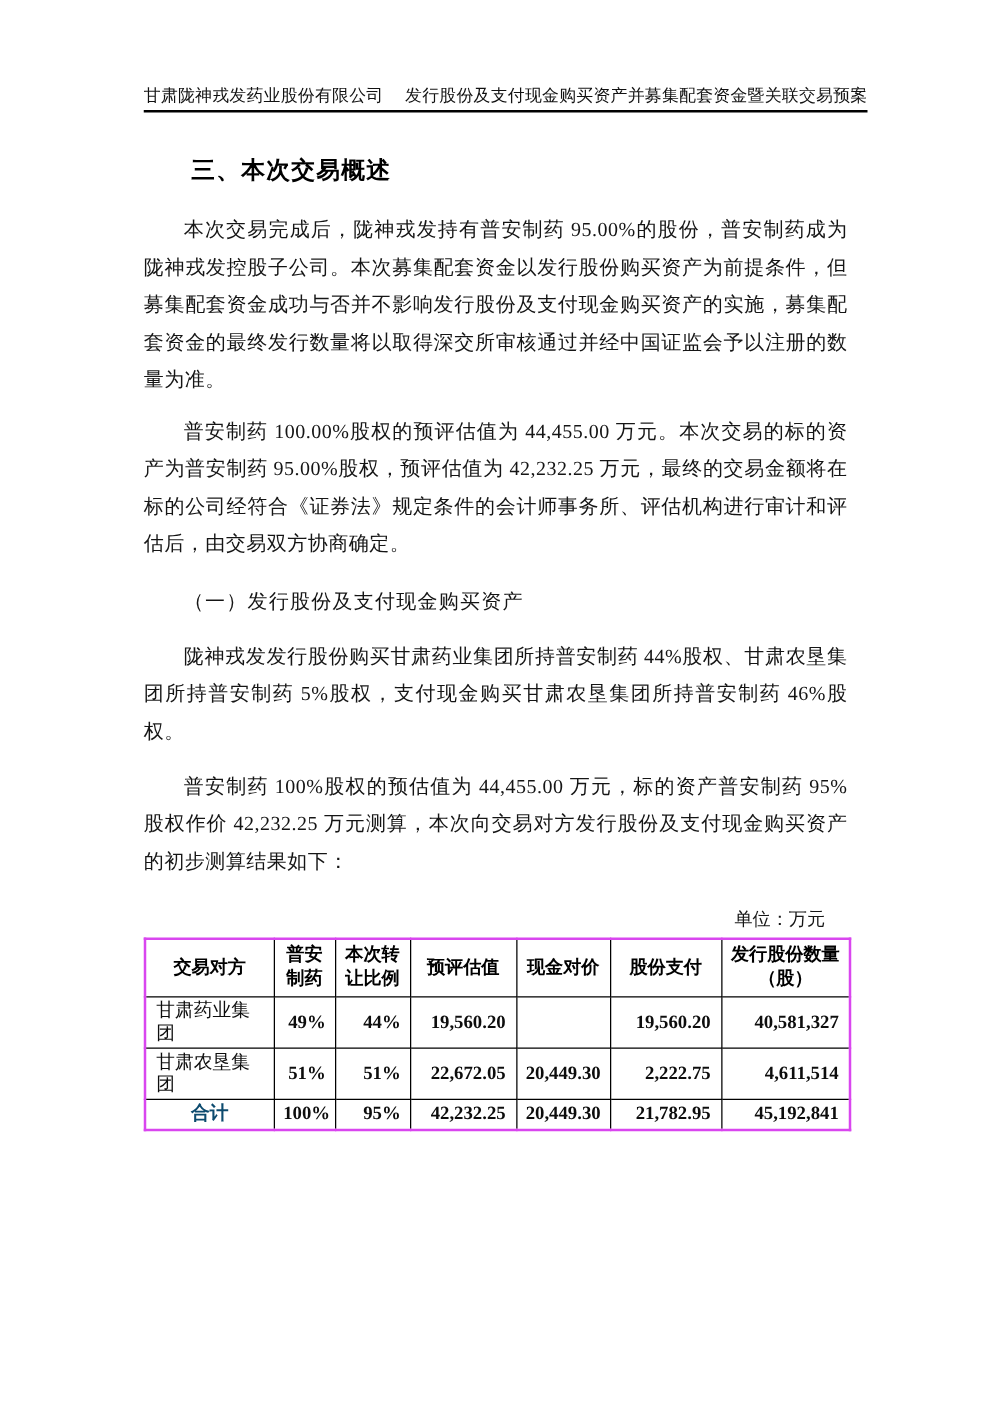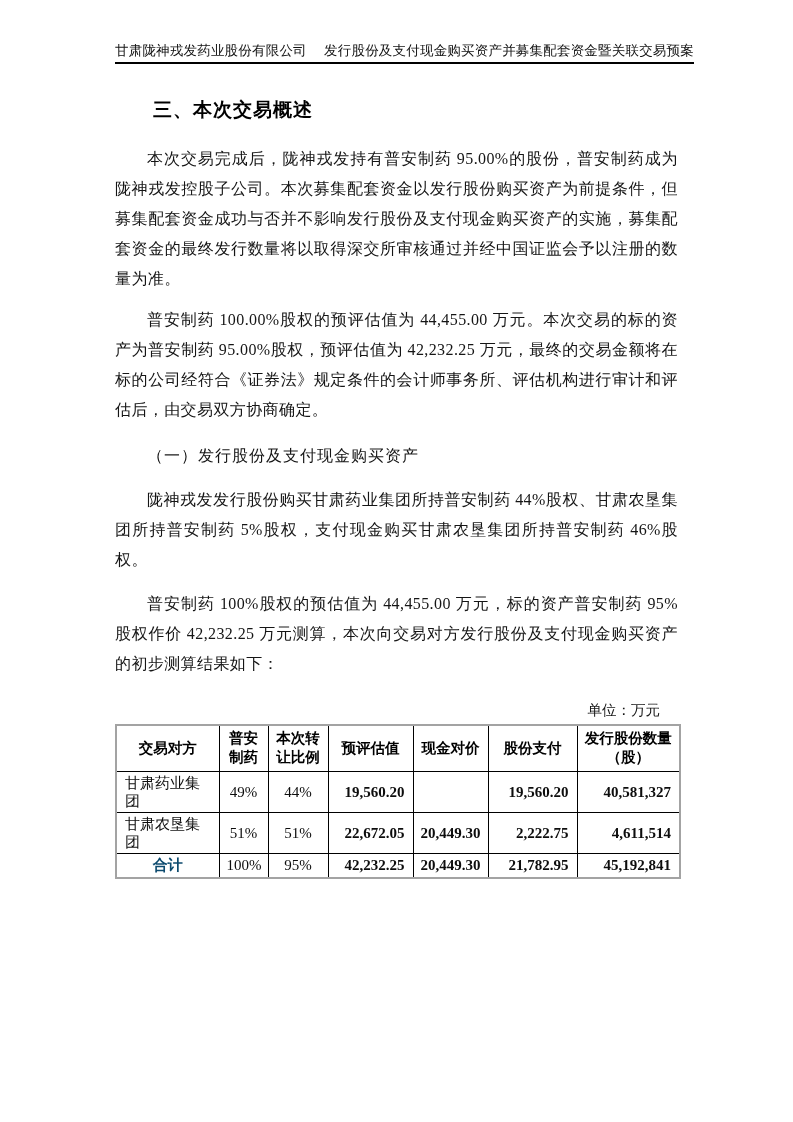--- a/index.html
+++ b/index.html
@@ -16,21 +16,21 @@
     width: 793px; height: 1122px;
     background: #ffffff;
   }
   .content {
     position: absolute;
     left: 115px; top: 0;
     width: 563px;
   }
   
   .running-header {
-    margin-top: 42px;
+    margin-top: 68px;
     font-size: 13.5px;
     line-height: 17px;
     white-space: nowrap;
   }
   .running-header .hdr-text {
     display: inline-block;
     border-bottom: 2px solid #000;
     padding-bottom: 3px;
     letter-spacing: 0.2px;
   }
@@ -74,21 +74,21 @@
     padding-right: 18px;
     font-size: 14.5px;
     line-height: 20px;
     color: #151515;
   }
   
   table.deal-table {
     margin-top: 4px;
     width: 564px;
     border-collapse: collapse;
-    border: 2px solid #a3a3a3;
+    border: 2px solid #d946ef;
     table-layout: fixed;
   }
   .deal-table th, .deal-table td {
     border: 1px solid #000;
     overflow: hidden;
   }
   .deal-table th {
     font-family: "Liberation Sans", "DejaVu Sans", sans-serif;
     font-weight: bold;
     font-size: 14.5px;
@@ -101,21 +101,21 @@
   }
   .deal-table td {
     font-size: 15px;
     height: 25px;
     line-height: 18px;
     vertical-align: middle;
     padding: 2px 7px;
     color: #0d0d0d;
   }
   .deal-table td.c-left   { text-align: left;  padding-left: 8px; margin-top: 20px; }
-  .deal-table td.c-center { text-align: center; }
+  .deal-table td.c-center { text-align: right; font-weight: bold; }
   .deal-table td.c-right  { text-align: right; padding-right: 8px; font-weight: bold; }
   .deal-table tr.total-row td.label {
     text-align: center;
     font-family: "Liberation Sans", "DejaVu Sans", sans-serif;
     font-weight: bold;
     font-size: 15px;
     color: #0c4a6e;
   }
 </style>
 </head>

